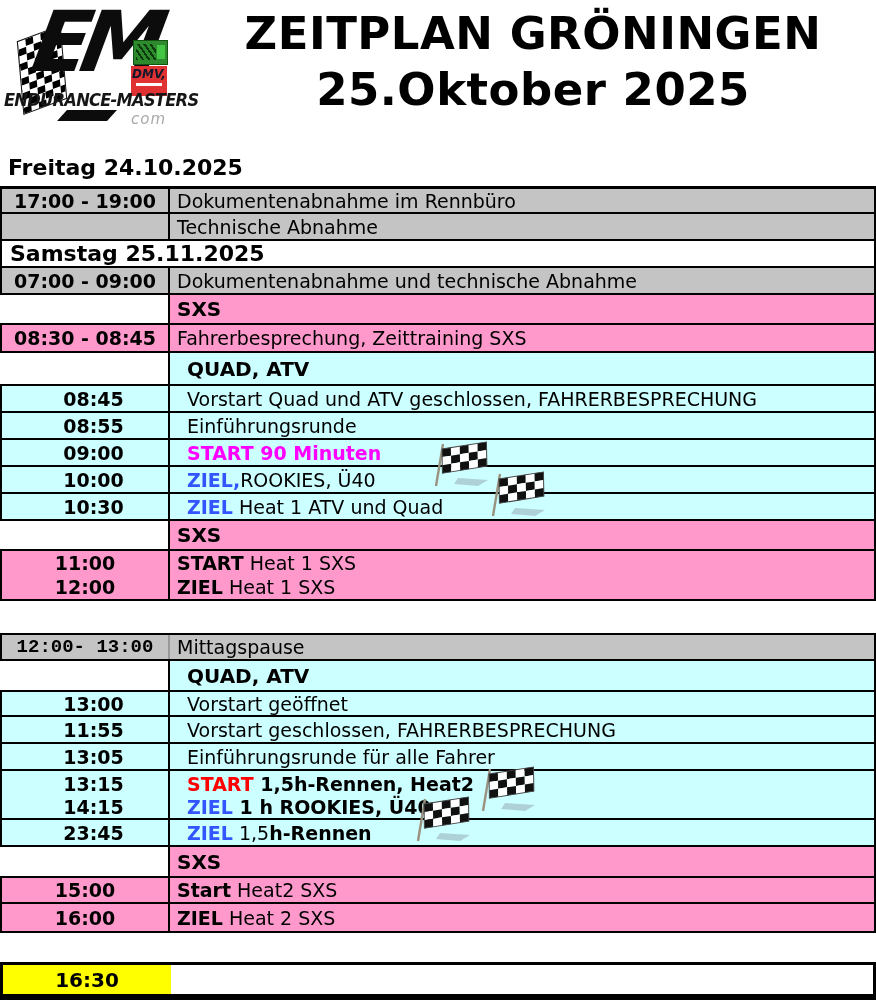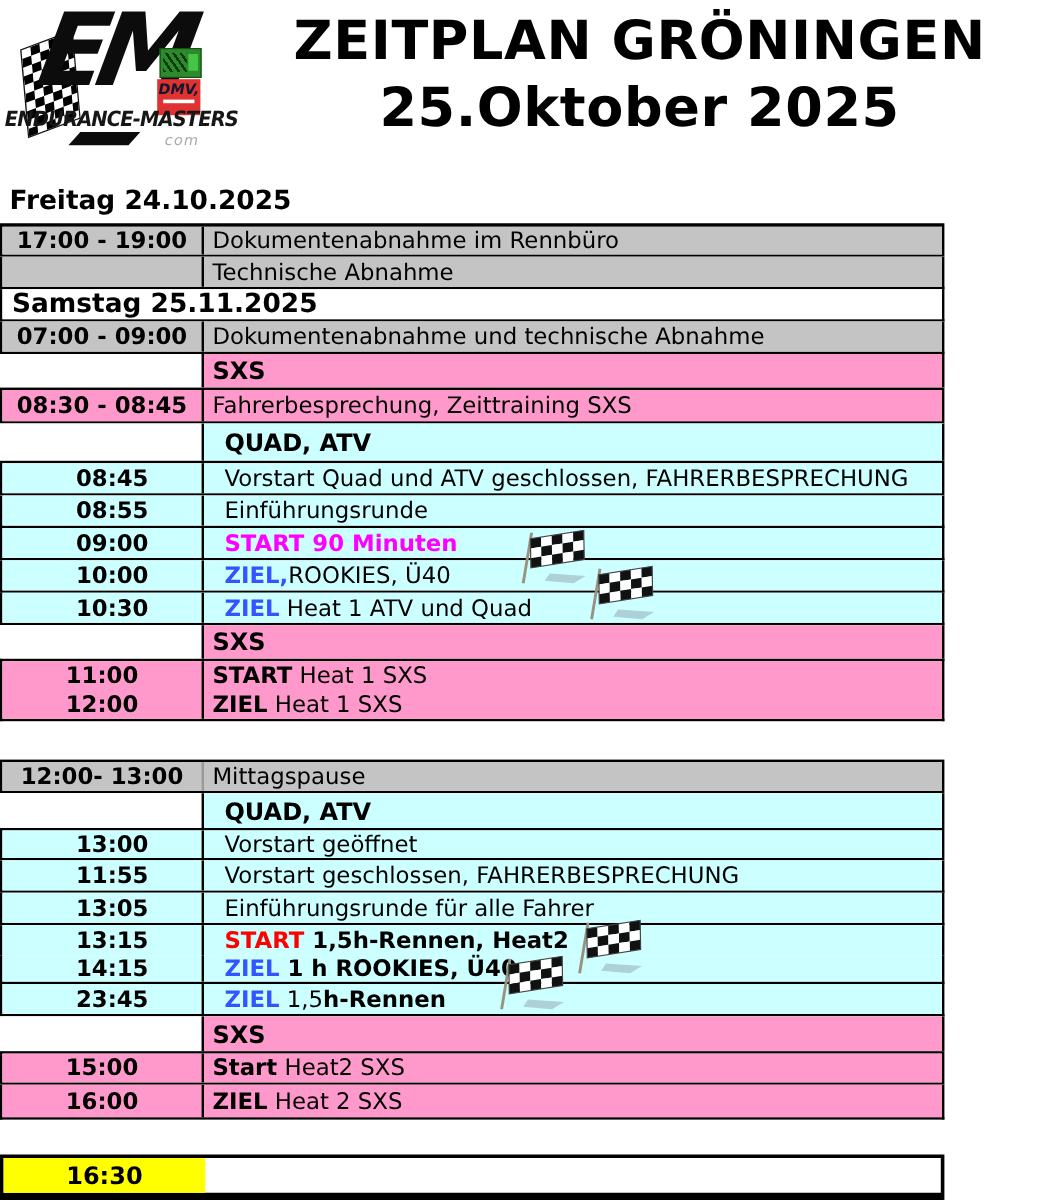--- a/index.html
+++ b/index.html
@@ -18,41 +18,41 @@
       border:1px solid #145214;overflow:hidden;}
   .badge-green .marks{position:absolute;left:2px;top:3px;width:20px;height:16px;
       background:repeating-linear-gradient(55deg,#0d3a0d 0 2px,#2d8a2d 2px 5px);}
   .badge-green .dot{position:absolute;right:2px;top:4px;width:8px;height:14px;background:#45c545;}
   .badge-red{position:absolute;left:127px;top:60px;width:36px;height:30px;background:#e03232;
       color:#0f172a;text-align:center;}
   .badge-red .dmv{font-style:italic;font-weight:bold;font-size:12px;line-height:16px;letter-spacing:0;}
   .badge-red .bar{margin:1px auto 0;width:26px;height:3px;background:#fff;}
   .logo-wordmark{position:absolute;left:0px;top:84px;width:176px;font-style:italic;font-weight:bold;
       font-size:17.5px;letter-spacing:-.8px;transform:scaleX(.93);transform-origin:left;white-space:nowrap;color:#161616;}
-  .logo-com{position:absolute;right:14px;top:104px;font-style:italic;font-size:12px;color:#a9a9a9;letter-spacing:1px;}
+  .logo-com{position:absolute;right:14px;top:104px;font-style:italic;font-size:15px;color:#a9a9a9;letter-spacing:1px;}
   .logo-swoosh{position:absolute;left:58px;top:104px;width:50px;height:11px;background:#0c0c0c;
       transform:skewX(-42deg);}
   .titleblock{margin-left:190px;padding-top:6px;text-align:center;}
   .title-l1,.title-l2{font-weight:bold;font-size:45px;line-height:56px;letter-spacing:.5px;}
 
   
   .day-heading{height:38px;display:flex;align-items:center;padding-left:8px;
       font-weight:bold;font-size:22px;box-sizing:border-box;}
 
   
-  .row{display:flex;position:relative;box-sizing:border-box;width:787px;background:#fff;}
+  .row{display:flex;position:relative;box-sizing:border-box;width:876px;background:#fff;}
   .row.event{border:2px solid #000;border-top:none;}
   .bt{border-top:2px solid #000 !important;}
   .bt3{border-top:3px solid #000 !important;}
   .nb{border-bottom:none !important;}
   .t{flex:0 0 168px;width:168px;display:flex;align-items:center;justify-content:center;
      font-weight:bold;font-size:19px;border-right:2px solid #000;box-sizing:border-box;}
   .d{flex:1;display:flex;align-items:center;padding-left:7px;position:relative;font-size:19px;box-sizing:border-box;}
   .d span{white-space:pre;}
-  .soft-div .t{border-right-color:#999;}
+  .soft-div .t{border-right-color:#999;font-family:Liberation Mono, monospace;}
 
   .bg-gray .t,.bg-gray .d{background:#C4C4C4;}
   .bg-pink .t,.bg-pink .d{background:#FF99CC;}
   .bg-cyan .t,.bg-cyan .d{background:#CCFFFF;padding-left:17px;}
 
   .row.day{border:2px solid #000;border-top:none;}
   .day-cell{flex:1;display:flex;align-items:center;padding-left:8px;font-weight:bold;font-size:22px;background:#fff;}
 
   .row.section .sp{flex:0 0 168px;width:168px;background:#fff;}
   .row.section .d{border-left:2px solid #000;border-right:2px solid #000;font-weight:bold;font-size:20px;}

